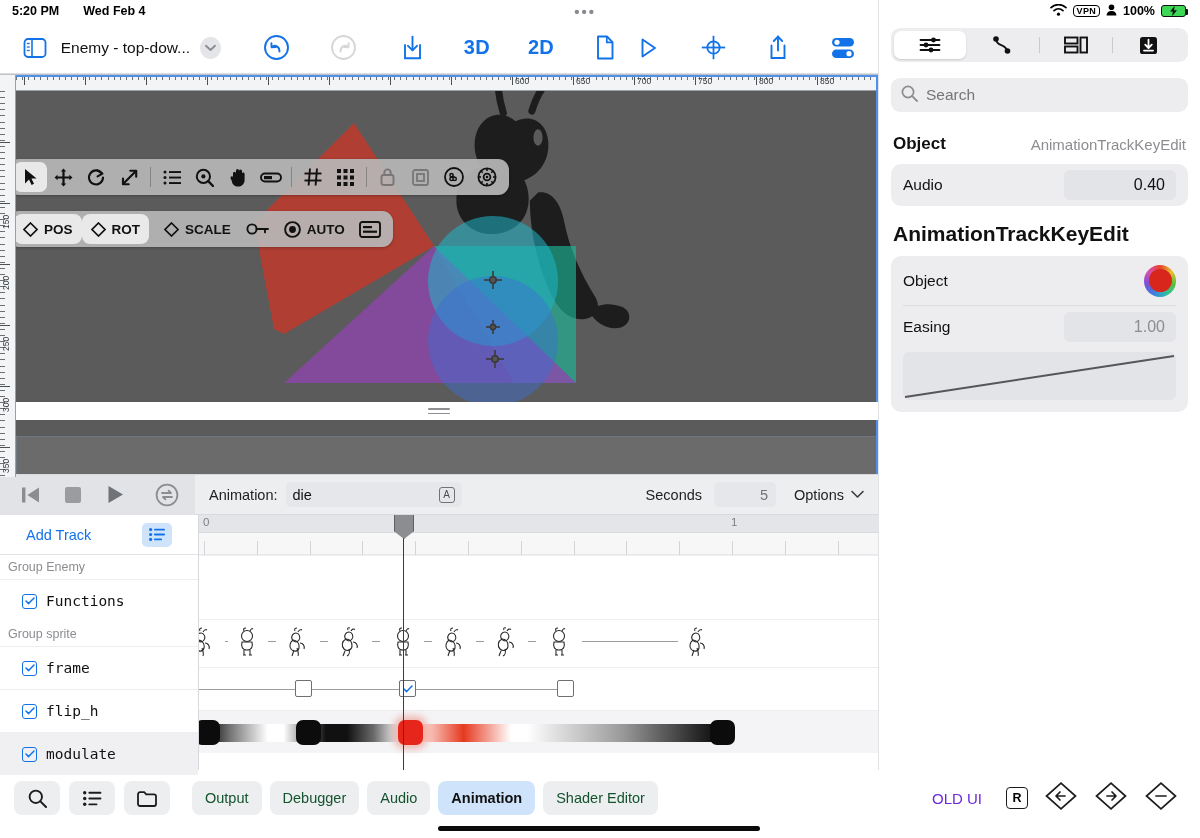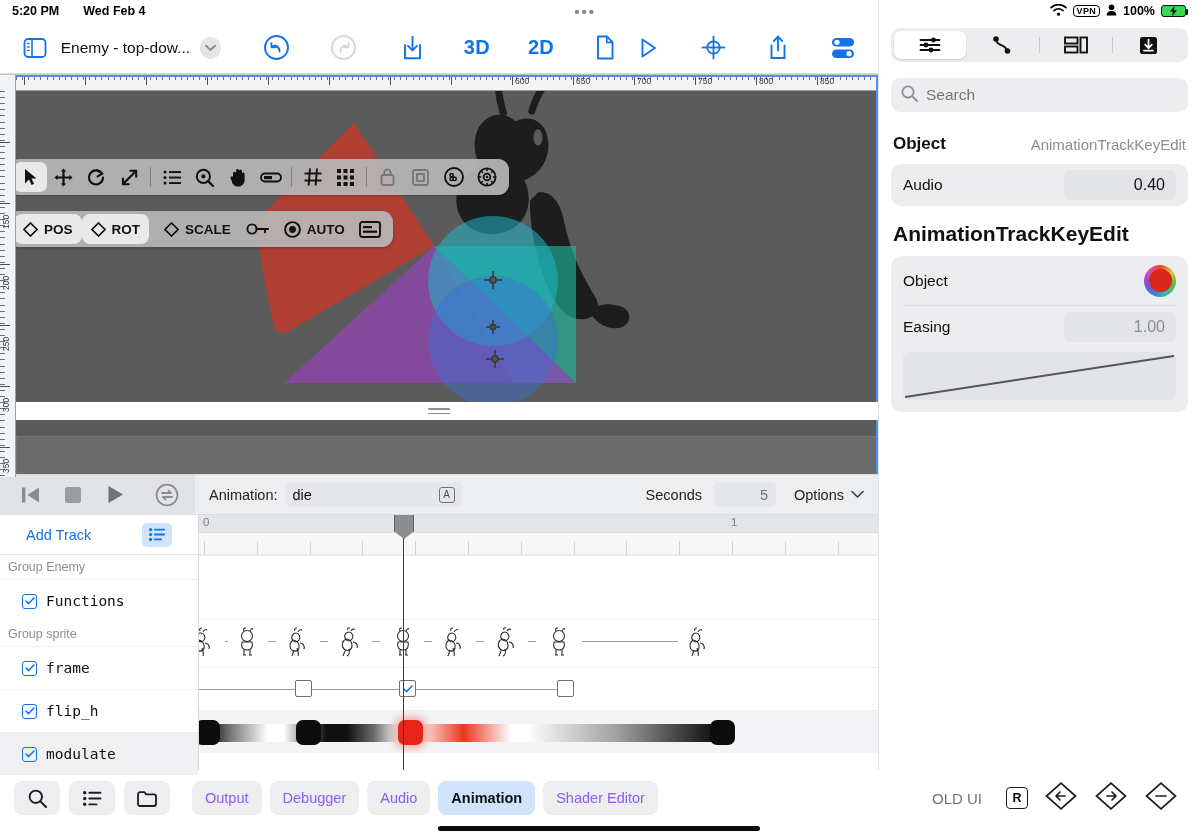--- a/index.html
+++ b/index.html
@@ -105,24 +105,24 @@
 
   .mod-strip { position:absolute; top:13px; height:18px; border-radius:3px; }
   .mod-key { position:absolute; top:9px; width:25px; height:25px; border-radius:7px; }
   .mod-key.glow { box-shadow:0 0 7px 4px rgba(230,70,45,.35); }
 
   
   .bottombar { position:absolute; left:0; top:770px; width:1200px; height:68px; background:#fff; display:flex; align-items:flex-start; }
   .bb-left { display:flex; align-items:center; gap:9px; padding:11px 0 0 14px; }
   .bb-sq { width:46px; height:34px; background:#eceef0; border-radius:8px; display:flex; align-items:center; justify-content:center; color:#1c1c1e; }
   .bb-tabs { display:flex; align-items:center; gap:8px; padding:11px 0 0 22px; }
-  .bb-tab { height:34px; padding:0 13px; border-radius:8px; background:#eceef0; display:flex; align-items:center; font-size:14.5px; color:#8b5cf6; }
+  .bb-tab { height:34px; padding:0 13px; border-radius:8px; background:#eceef0; display:flex; align-items:center; font-size:14.5px; color:#14532d; }
   .bb-tab.active { background:#cfe3fb; color:#111; font-weight:700; }
   .bb-right { margin-left:auto; display:flex; align-items:center; gap:16px; padding:11px 22px 0 0; }
-  .bb-oldui { font-size:15px; color:#737373; margin-right:8px;}
+  .bb-oldui { font-size:15px; color:#6d28d9; margin-right:8px;}
   .bb-rbox { width:22px; height:22px; border:1.7px solid #1c1c1e; border-radius:4px; display:flex; align-items:center; justify-content:center; font-size:12.5px; font-weight:700; }
   .home-ind { position:absolute; left:438px; bottom:7px; width:322px; height:5px; background:#0b0b0c; border-radius:3px; }
 
   
   .right-col { position:absolute; left:878px; top:0; width:322px; height:770px; background:#fff; border-left:1px solid #e2e3e6; }
   .rc-status { height:22px; display:flex; align-items:center; justify-content:flex-end; gap:6px; padding-right:14px; font-size:12.5px; font-weight:700; color:#000; }
   .vpn-pill { border:1.4px solid #000; border-radius:4px; font-size:9px; padding:0 3px; font-weight:700; letter-spacing:.3px;}
   .batt { width:25px; height:12px; border:1.3px solid #111; border-radius:3px; position:relative; display:flex; align-items:center; justify-content:center; background:#3bd755;}
   .batt:after { content:""; position:absolute; right:-3px; top:3px; width:2px; height:6px; background:#111; border-radius:0 1px 1px 0;}
 

